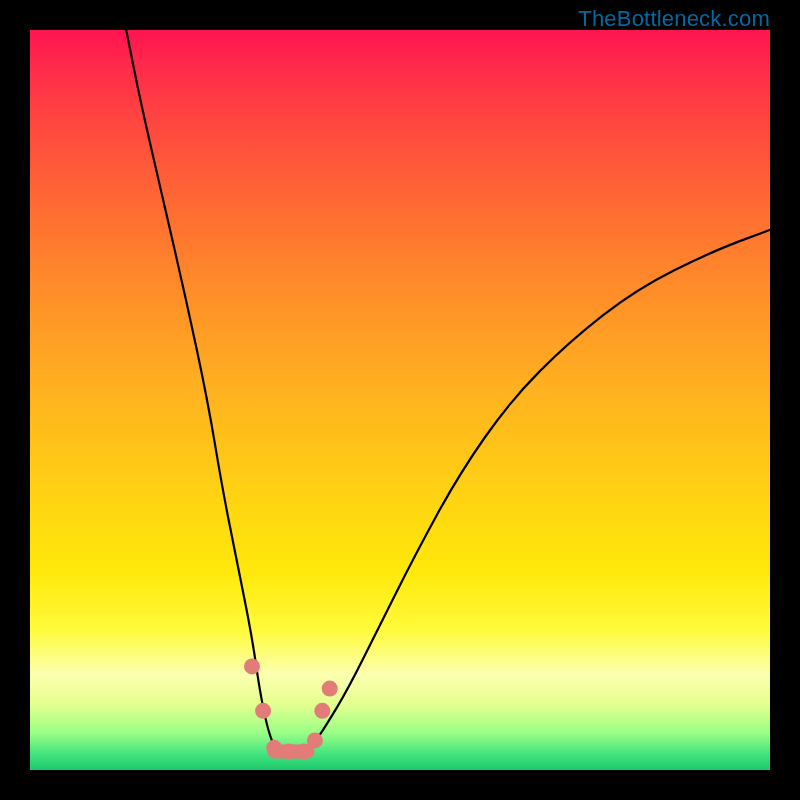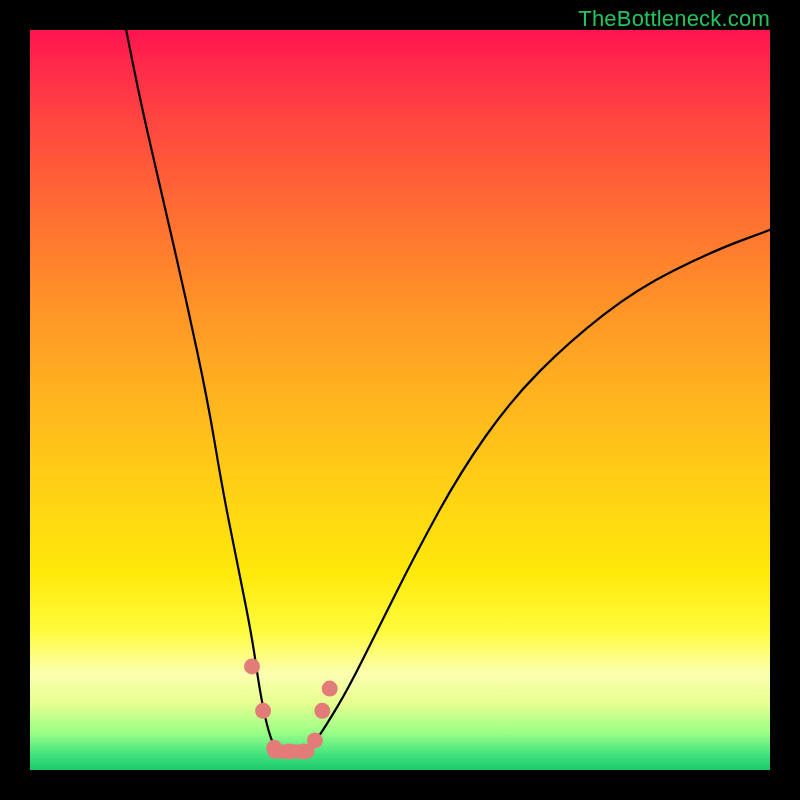--- a/index.html
+++ b/index.html
@@ -38,21 +38,21 @@
       #99ff86 95%,
       #3fe27d 98%,
       #1cc96b 100%
     );
   }
   .watermark {
     position: absolute;
     top: 6px;
     right: 30px;
     font-size: 22px;
-    color: #22c55e;
+    color: #0369a1;
     font-weight: 500;
     letter-spacing: 0.2px;
     user-select: none;
     z-index: 5;
   }
   svg {
     position: absolute;
     left: 0;
     top: 0;
   }

